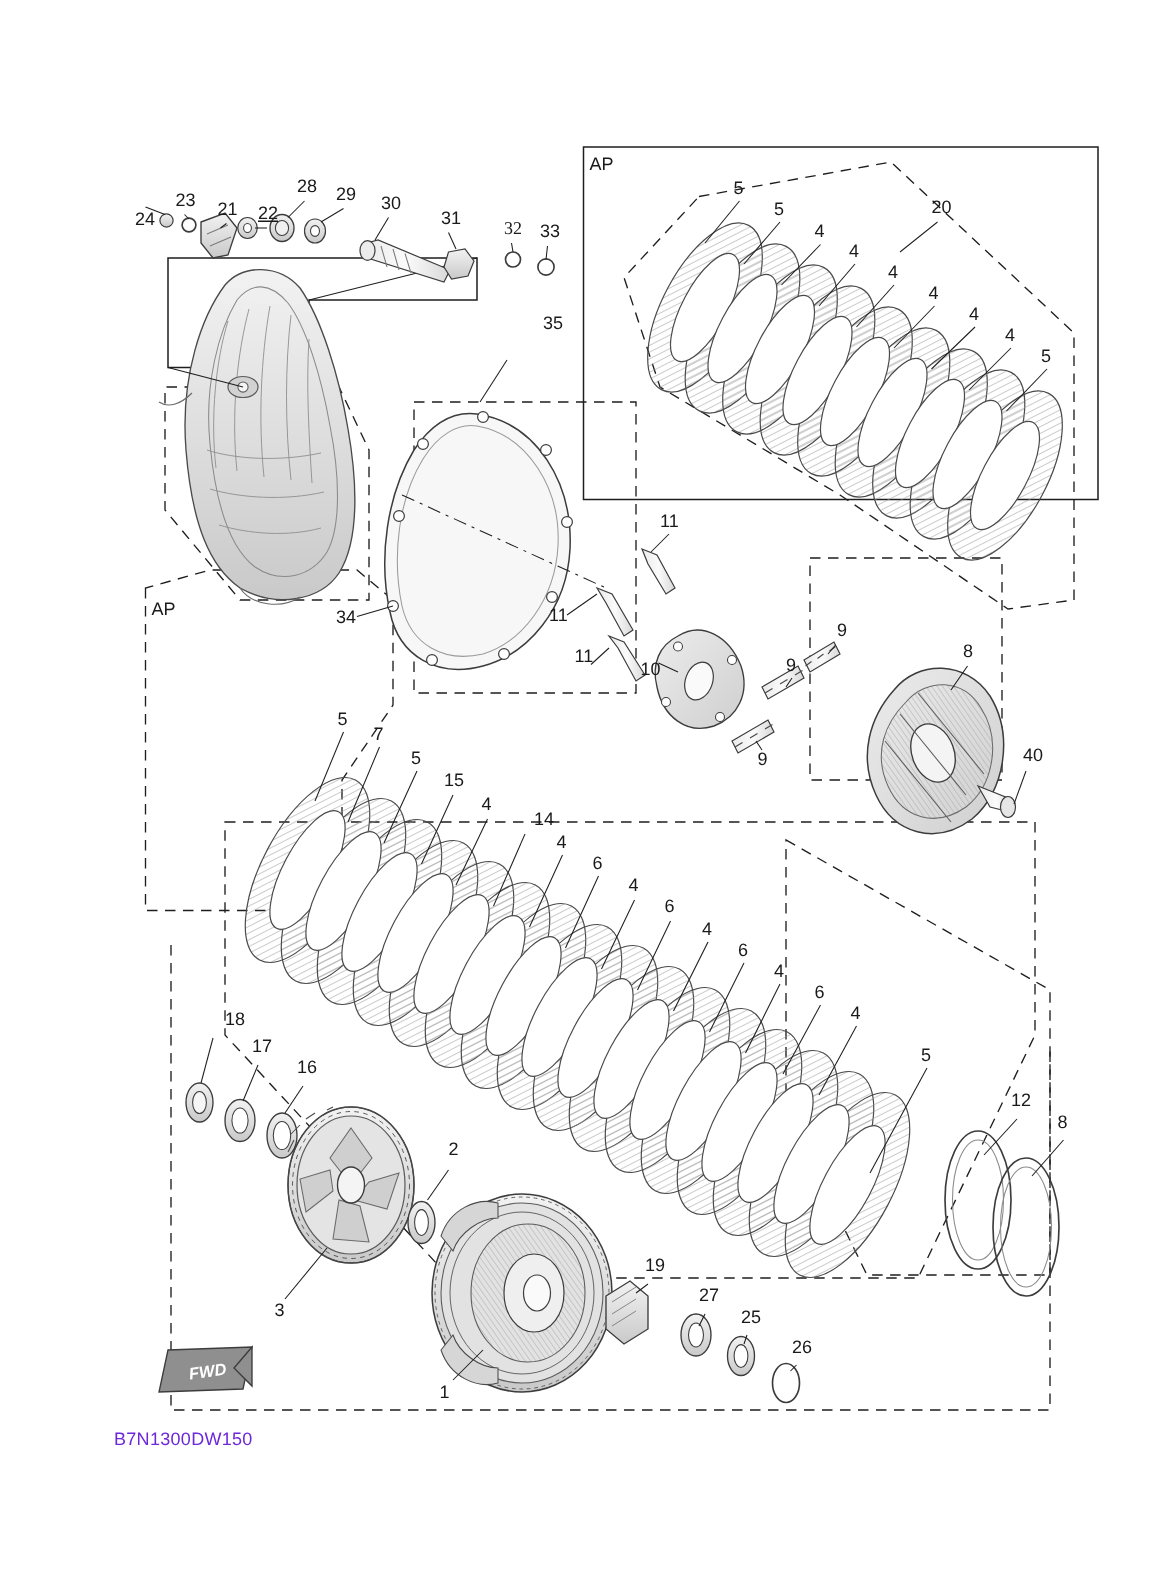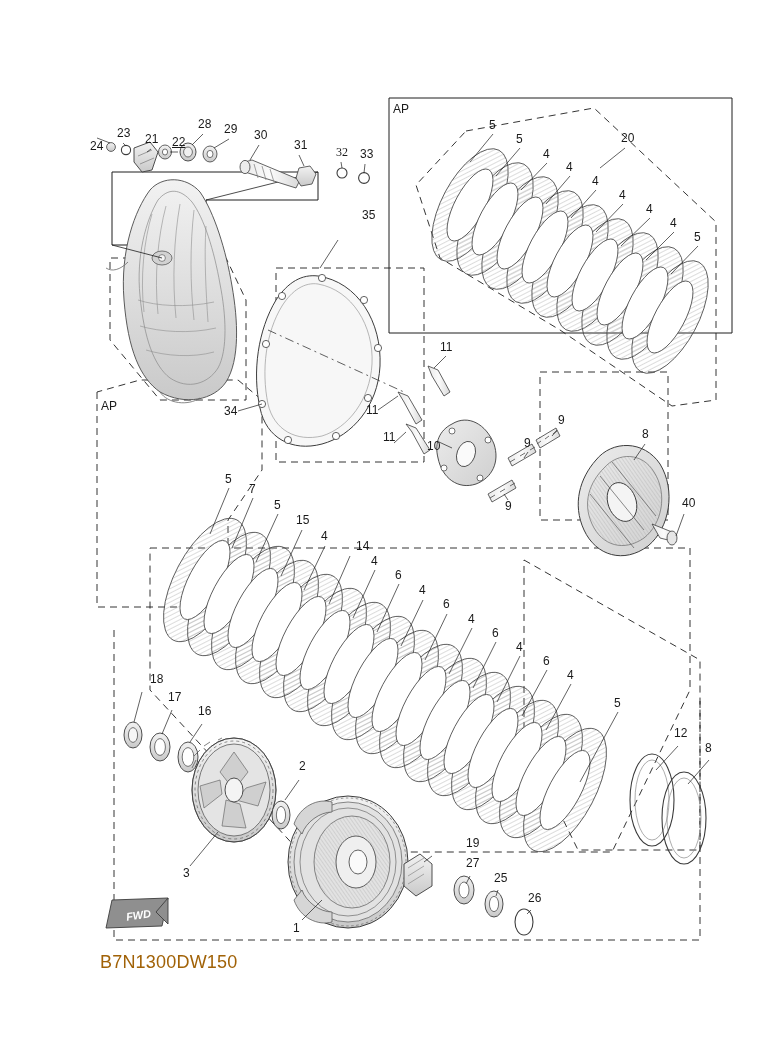--- a/index.html
+++ b/index.html
@@ -35,26 +35,26 @@
   }
   .ap-label {
     position: absolute;
     font-family: "Liberation Sans", sans-serif;
     font-size: 12px;
     color: #1a1a1a;
     line-height: 1;
   }
   #part-code {
     position: absolute;
-    left: 100px;
+    left: 76px;
     top: 952px;
     font-family: "Liberation Sans", sans-serif;
-    font-size: 18px;
+    font-size: 12px;
     letter-spacing: 0.2px;
-    color: #a16207;
+    color: #6d28d9;
   }
   #fwd-label {
     position: absolute;
     left: 126px;
     top: 909px;
     font-family: "Liberation Sans", sans-serif;
     font-size: 11px;
     font-weight: bold;
     font-style: italic;
     color: #ffffff;
@@ -499,20 +499,20 @@
   <div class="callout" style="left:516px; top:641px;">4</div>
   <div class="callout" style="left:543px; top:655px;">6</div>
   <div class="callout" style="left:567px; top:669px;">4</div>
   <div class="callout" style="left:614px; top:697px;">5</div>
   <div class="callout" style="left:138px; top:673px;margin-left:12px;">18</div>
   <div class="callout" style="left:168px; top:691px;">17</div>
   <div class="callout" style="left:198px; top:705px;">16</div>
   <div class="callout" style="left:183px; top:867px;">3</div>
   <div class="callout" style="left:299px; top:760px;">2</div>
   <div class="callout" style="left:293px; top:922px;">1</div>
-  <div class="callout" style="left:430px; top:837px;margin-left:36px;">19</div>
+  <div class="callout" style="left:430px; top:837px;">19</div>
   <div class="callout" style="left:466px; top:857px;">27</div>
   <div class="callout" style="left:494px; top:872px;">25</div>
   <div class="callout" style="left:528px; top:892px;text-align:right;">26</div>
   <div class="callout" style="left:674px; top:727px;text-align:center;">12</div>
   <div class="callout" style="left:705px; top:742px;">8</div>
 
 </div>
 
 </body></html>

